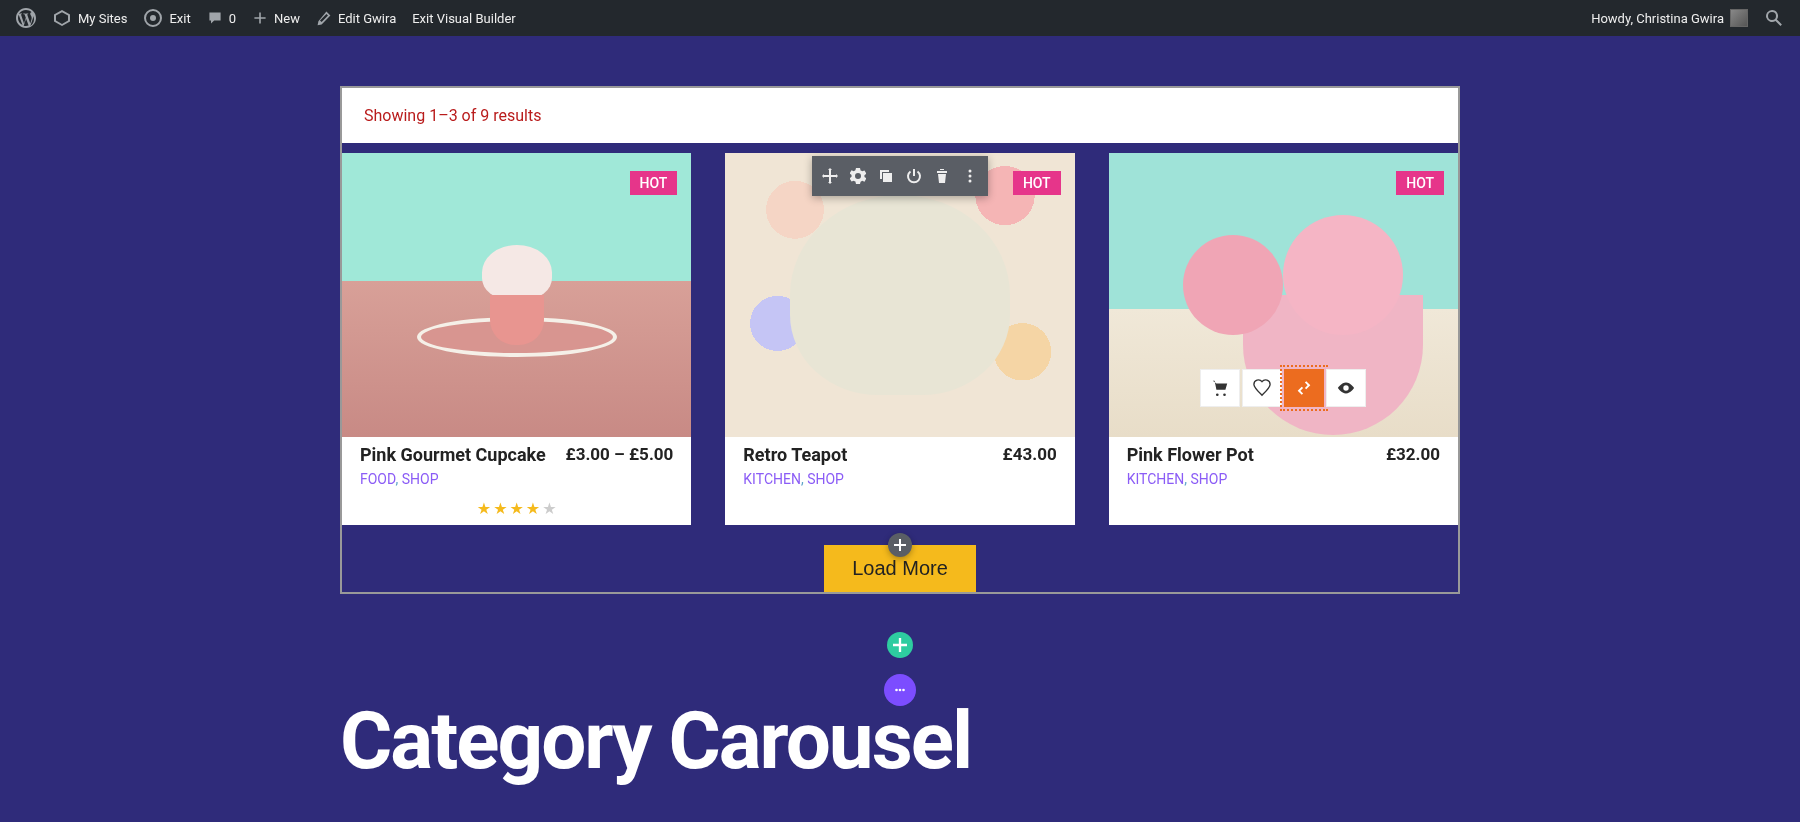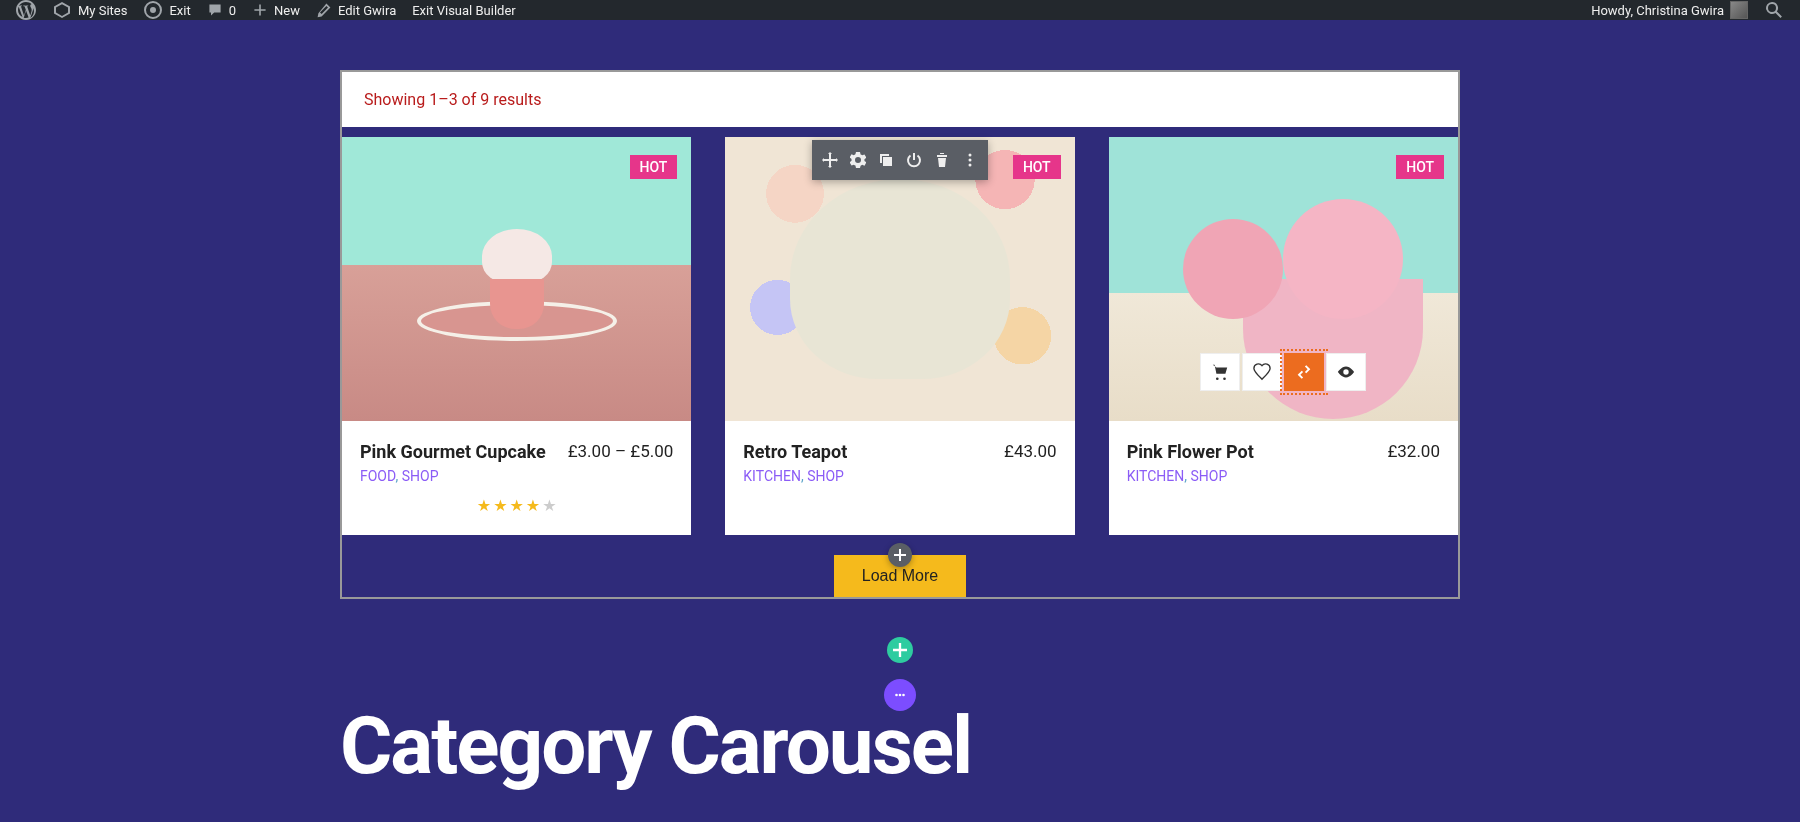--- a/index.html
+++ b/index.html
@@ -1,19 +1,19 @@
 <!DOCTYPE html>
 <html><head>
 <meta charset="utf-8">
 <style>
 * { margin: 0; padding: 0; box-sizing: border-box; }
 body { font-family: -apple-system, BlinkMacSystemFont, "Segoe UI", Roboto, sans-serif; background: #2f2b7a; overflow-x: hidden; }
 
 
-.admin-bar { background: #23282d; height: 20px; display: flex; align-items: center; justify-content: space-between; padding: 0 8px; color: #eee; font-size: 13px; }
+.admin-bar { background: #23282d; height: 36px; display: flex; align-items: center; justify-content: space-between; padding: 0 8px; color: #eee; font-size: 13px; }
 .admin-left { display: flex; align-items: center; gap: 0; }
 .admin-item { display: flex; align-items: center; gap: 6px; padding: 0 8px; height: 32px; cursor: pointer; color: #eee; }
 .admin-item svg { width: 20px; height: 20px; fill: #a0a5aa; }
 .admin-item.small svg { width: 16px; height: 16px; }
 .admin-right { display: flex; align-items: center; }
 .avatar { width: 18px; height: 18px; background: linear-gradient(135deg, #888, #555); border: 1px solid #666; }
 
 
 .main-wrapper { padding: 50px 0; max-width: 1120px; margin: 0 auto; position: relative; }
 .results-header { background: #fff; padding: 18px 22px; color: #b91c1c; font-size: 16px; border: 2px solid #999; border-bottom: none; position: relative; }
@@ -50,35 +50,35 @@
 .pot { position: absolute; bottom: -20px; left: 100px; width: 180px; height: 140px; background: #f0b5c5; border-radius: 0 0 90px 90px; }
 
 
 .product-actions { position: absolute; bottom: 30px; left: 50%; transform: translateX(-50%); display: flex; gap: 2px; }
 .action-btn { width: 40px; height: 38px; background: #fff; display: flex; align-items: center; justify-content: center; cursor: pointer; border: 1px solid #eee; }
 .action-btn.active { background: #ec6c1f; border: 2px dotted #ec6c1f; outline: 2px dotted #ec6c1f; outline-offset: 2px; }
 .action-btn svg { width: 18px; height: 18px; fill: #333; }
 .action-btn.active svg { fill: #fff; }
 
 
-.product-info { padding: 20px 18px; }
+.product-info { padding: 7px 18px; }
 .product-top { display: flex; justify-content: space-between; align-items: flex-start; }
 .product-title { font-size: 18px; font-weight: 700; color: #222; margin-bottom: 6px; }
 .product-cats { font-size: 14px; color: #5fa5c9; }
 .product-cats a { color: #8b5cf6; text-decoration: none; }
-.product-price { font-size: 17px; color: #222; font-weight: 400; white-space: nowrap; }
+.product-price { font-size: 17px; color: #222; font-weight: 700; white-space: nowrap; }
 .stars { margin-top: 12px; display: flex; gap: 2px; justify-content: center; }
 .star { color: #f5ba1c; font-size: 16px; }
 .star.empty { color: #ccc; }
 
 
 .load-more-wrapper { position: relative; text-align: center; margin-top: 20px; }
 .add-section-btn { position: absolute; top: -12px; left: 50%; transform: translateX(-50%); width: 24px; height: 24px; background: #5a5e65; border-radius: 50%; display: flex; align-items: center; justify-content: center; cursor: pointer; z-index: 5; box-shadow: 0 2px 6px rgba(0,0,0,0.3); }
 .add-section-btn svg { width: 12px; height: 12px; fill: #fff; }
-.load-more { background: #f5ba1c; color: #222; padding: 12px 28px; font-size: 16px; border: none; cursor: pointer; font-weight: 500; }
+.load-more { background: #f5ba1c; color: #222; padding: 12px 28px; font-size: 20px; border: none; cursor: pointer; font-weight: 500; }
 
 
 .bottom-buttons { text-align: center; margin-top: 30px; position: relative; }
 .circle-btn { width: 26px; height: 26px; border-radius: 50%; display: inline-flex; align-items: center; justify-content: center; cursor: pointer; margin: 8px auto; }
 .circle-teal { background: #2ecca0; }
 .circle-purple { background: #7c4dff; width: 32px; height: 32px; }
 .circle-btn svg { width: 14px; height: 14px; fill: #fff; }
 
 .heading { color: #fff; font-size: 80px; font-weight: 700; margin-top: -20px; letter-spacing: -2px; }
 </style>

